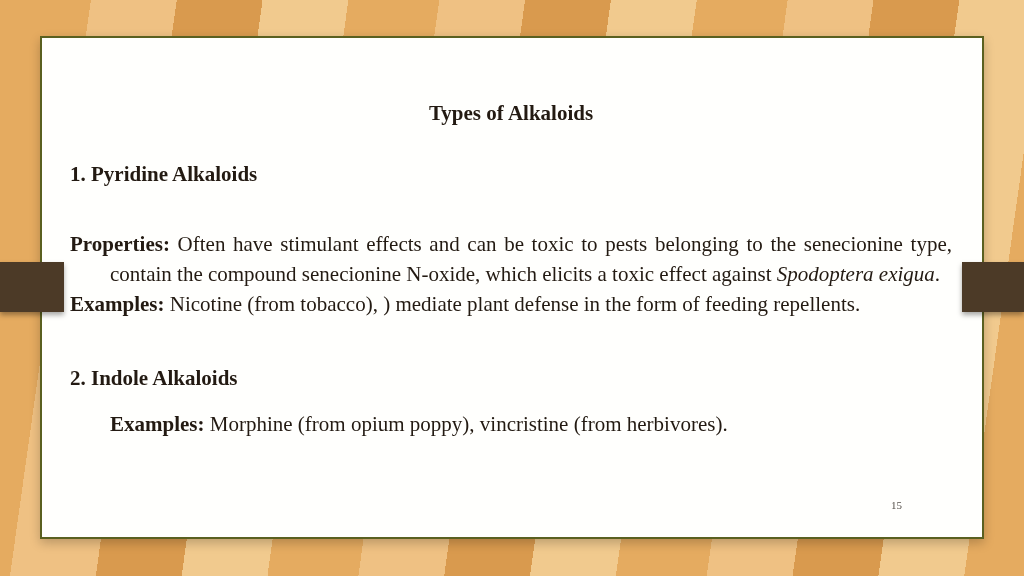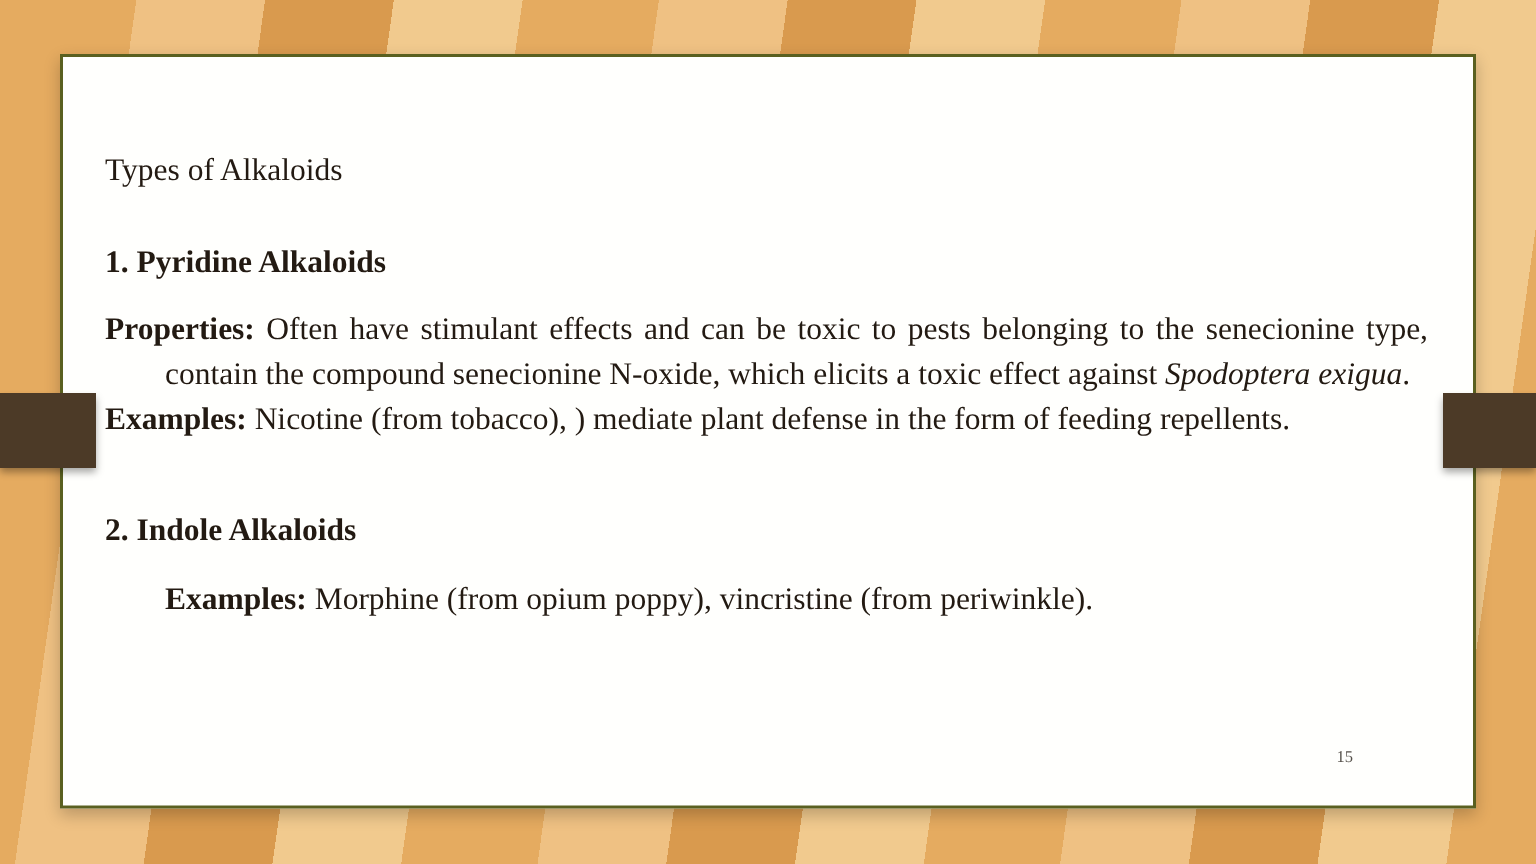--- a/index.html
+++ b/index.html
@@ -41,26 +41,27 @@
   }
   .slide-content{
     position:absolute;
     left:28px; right:30px; top:60px;
     font-size:21px;
     line-height:30px;
   }
   .b{font-weight:bold;}
   .i{font-style:italic;}
   .slide-title{
-    font-weight:normal;
+    font-weight:bold;
     margin-bottom:31px;
+    text-align:center;
   }
   .section-heading{
     font-weight:bold;
-    margin-bottom:15px;
+    margin-bottom:40px;
   }
   .para-hanging{
     padding-left:40px;
     text-indent:-40px;
     text-align:justify;
   }
   .para-indent{
     padding-left:40px;
     text-align:justify;
   }
@@ -96,21 +97,21 @@
       <div class="slide-title">Types of Alkaloids</div>
 
       <div class="section-heading">1. Pyridine Alkaloids</div>
 
       <div class="para-hanging"><span class="b">Properties: </span><span>Often have stimulant effects and can be toxic to pests belonging to the senecionine type, contain the compound senecionine N-oxide, which elicits a toxic effect against </span><span class="i">Spodoptera exigua</span><span>.</span></div>
 
       <div class="para-hanging gap-after"><span class="b">Examples: </span><span>Nicotine (from tobacco), ) mediate plant defense in the form of feeding repellents.</span></div>
 
       <div class="section-heading" style="margin-bottom:16px;">2. Indole Alkaloids</div>
 
-      <div class="para-indent"><span class="b">Examples: </span><span>Morphine (from opium poppy), vincristine (from periwinkle).</span></div>
+      <div class="para-indent"><span class="b">Examples: </span><span>Morphine (from opium poppy), vincristine (from herbivores).</span></div>
 
 
     </div>
 
     <div class="page-number">15</div>
   </div>
 
   <div class="tab tab-left"></div>
   <div class="tab tab-right"></div>
 

